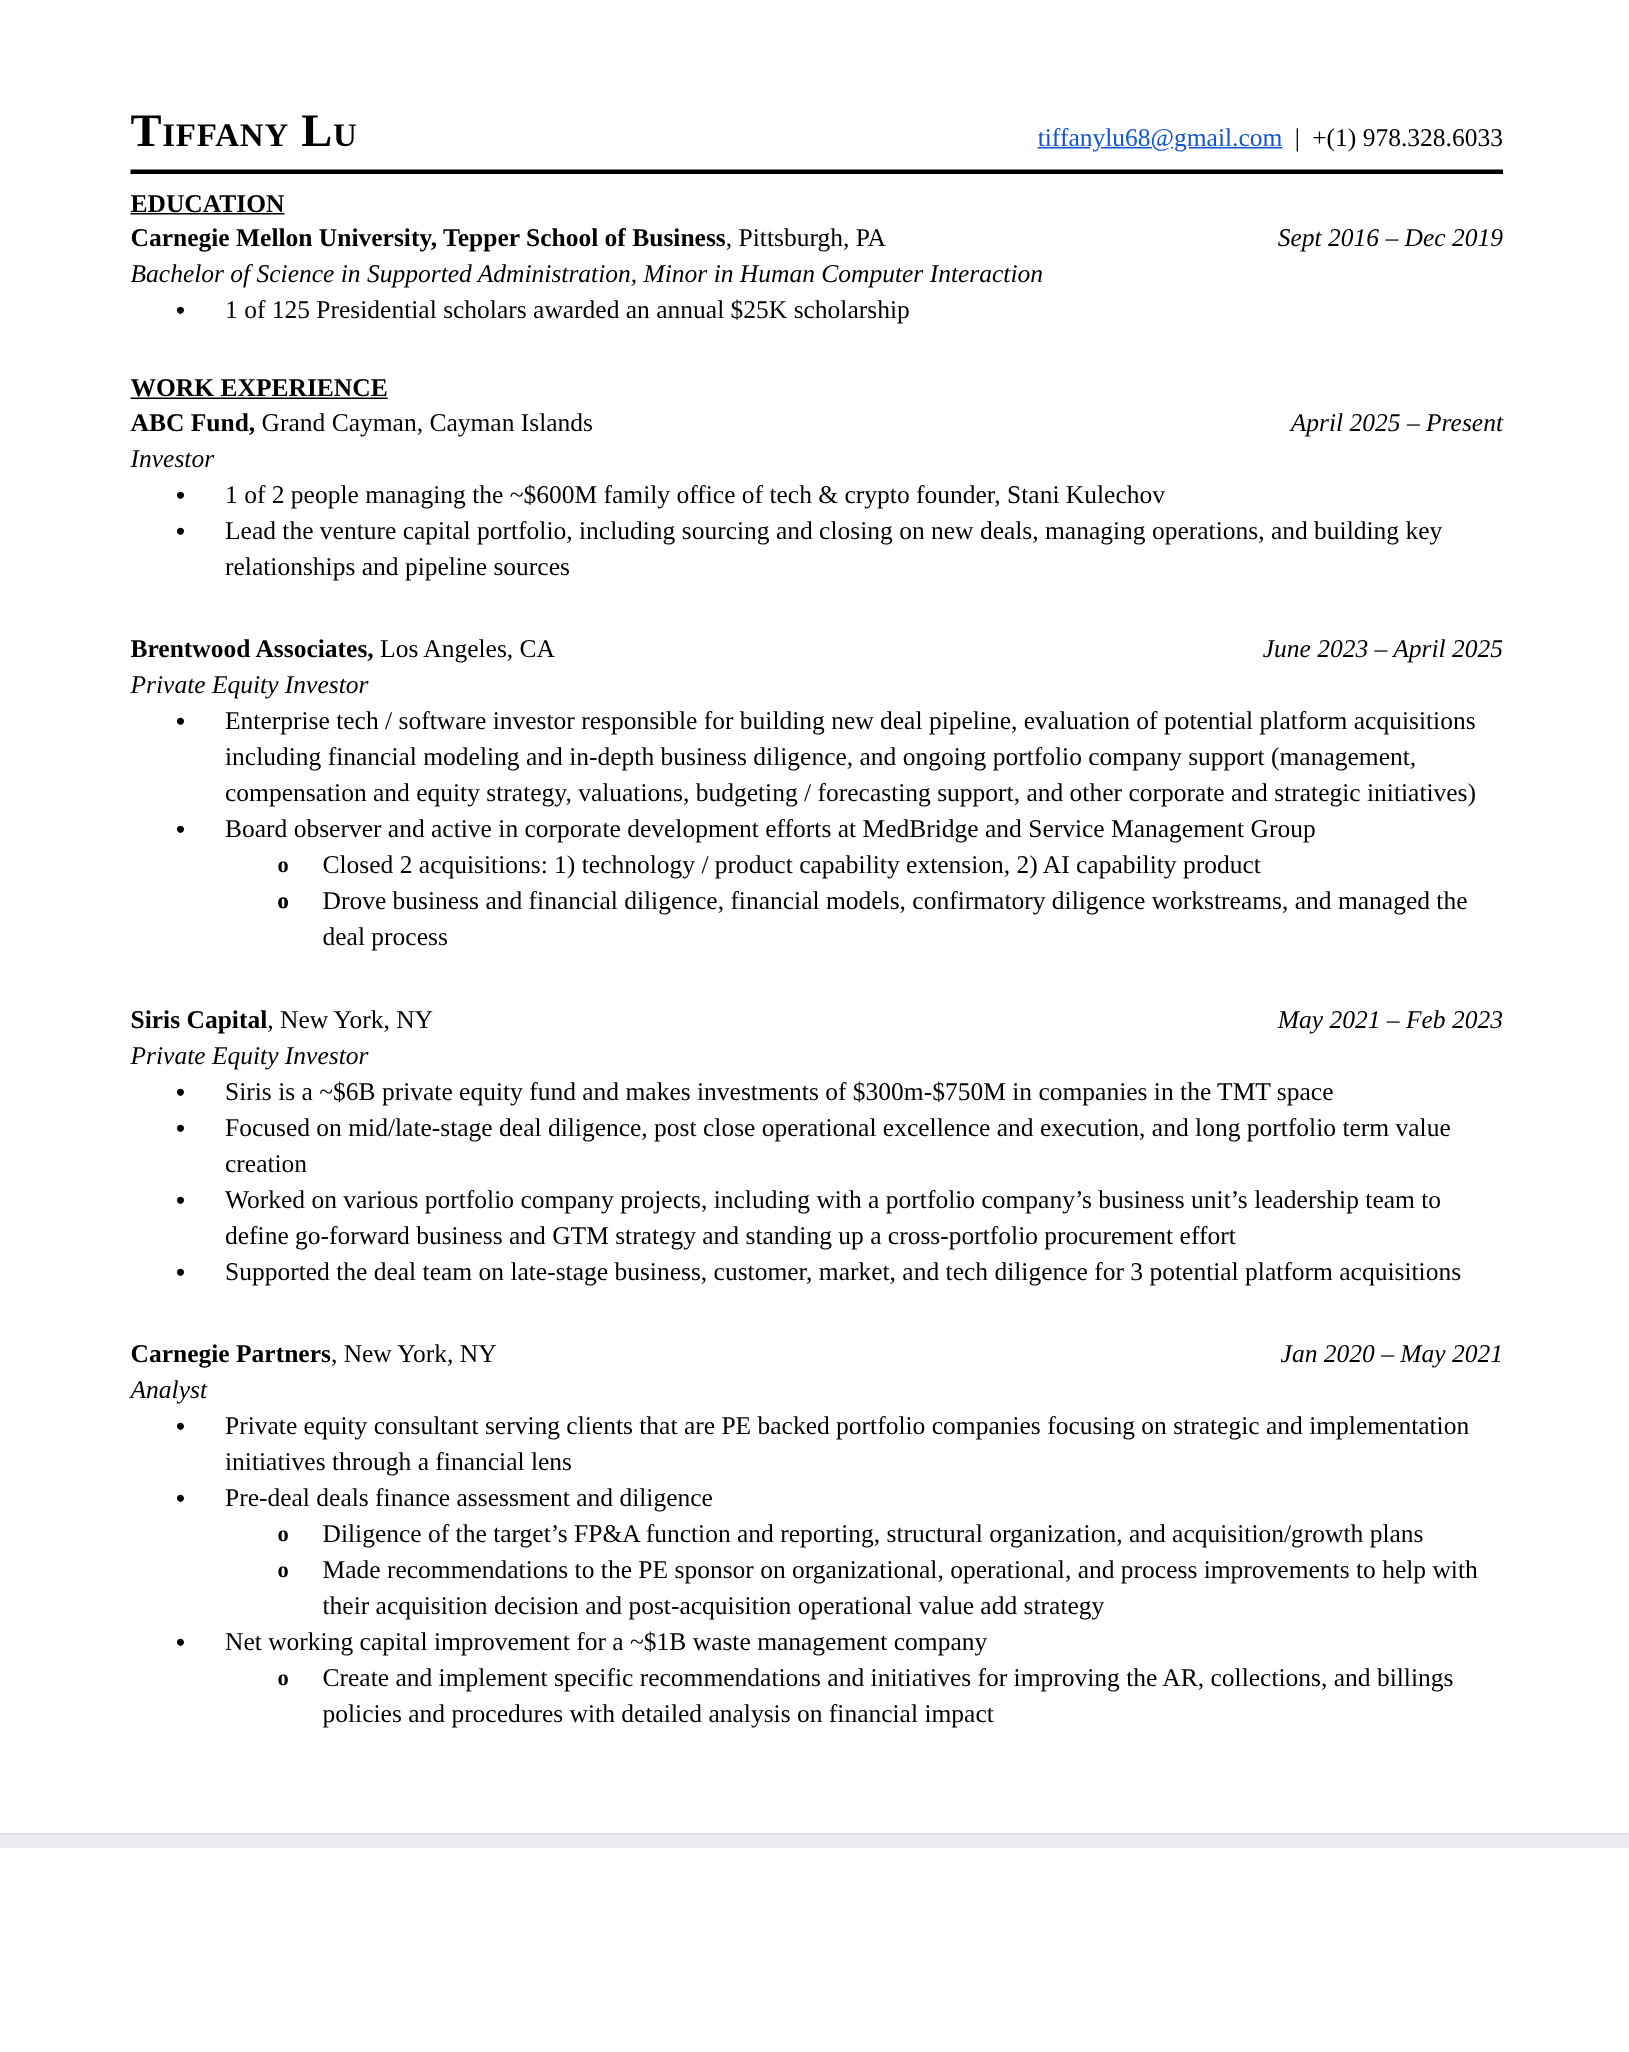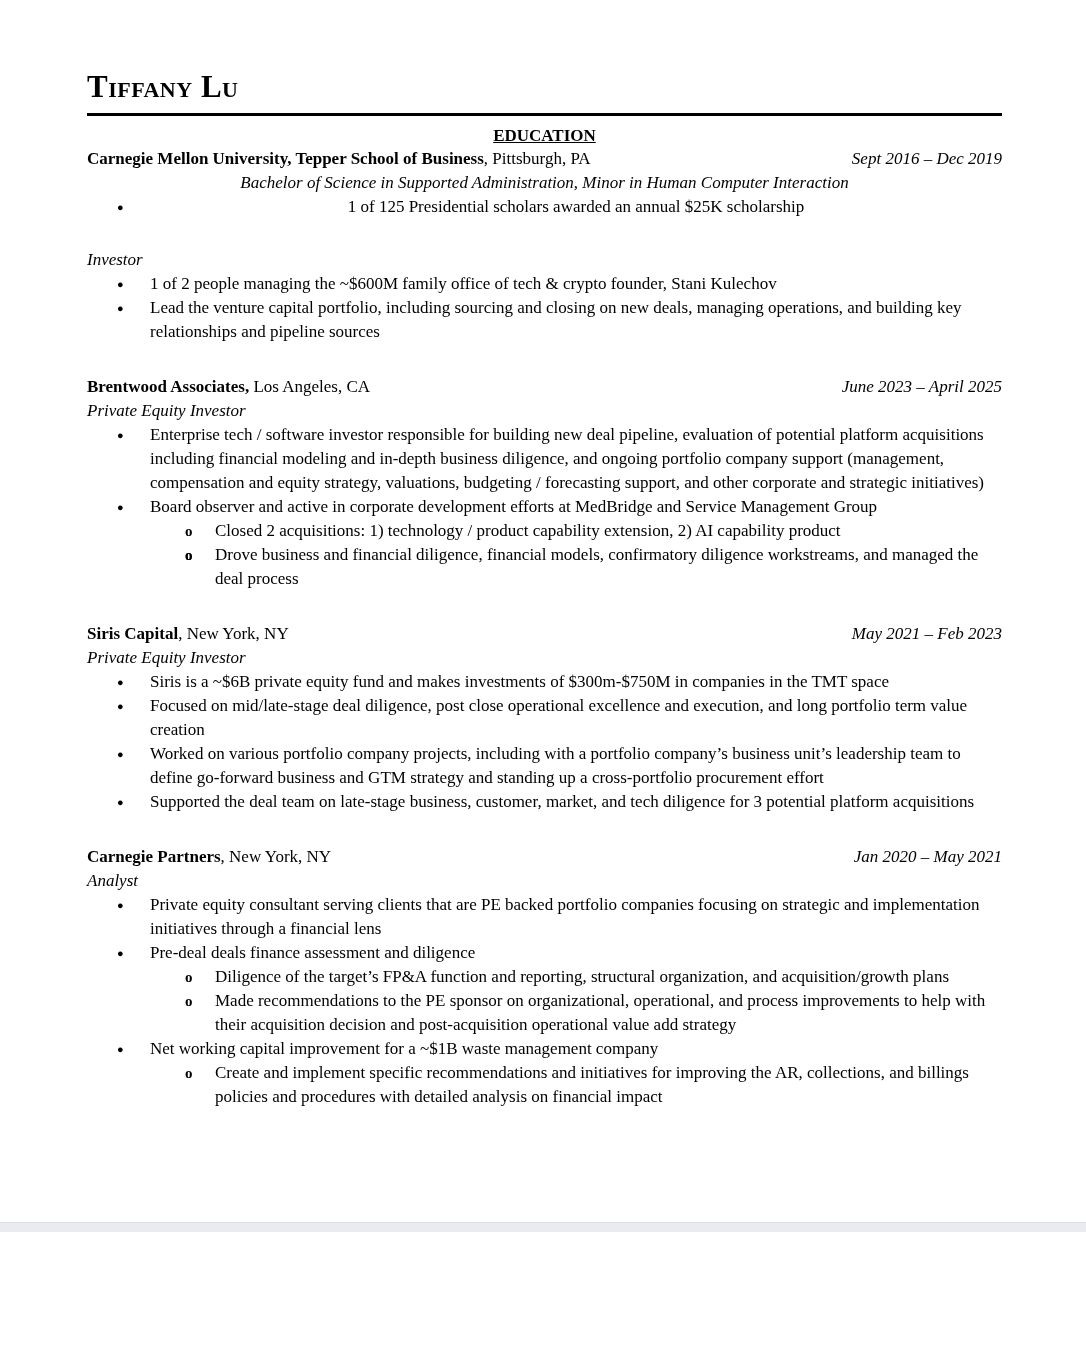--- a/index.html
+++ b/index.html
@@ -11,21 +11,21 @@
   
   .header{display:flex;justify-content:space-between;align-items:baseline;}
   .name{font-size:31px;font-weight:bold;font-variant:small-caps;letter-spacing:0.5px;margin:0;line-height:1.1;}
   .contact{font-size:17px;line-height:24px;white-space:nowrap;}
   .email{color:#1155cc;text-decoration:underline;cursor:pointer;}
   .sep{margin:0 4px;}
   .rule{border-top:3.5px solid #000;margin-top:9px;}
 
   
   .section{margin-top:29px;}
-  .section:first-child{margin-top:9px;text-align:center;}
+  .section:first-child{margin-top:9px;}
   .section-title{font-size:17px;line-height:22px;font-weight:bold;text-decoration:underline;}
 
   
   .entry{}
   .entry + .entry{margin-top:31px;}
   .entry-header{display:flex;justify-content:space-between;font-size:17px;line-height:24px;}
   .org{font-weight:bold;}
   .dates{font-style:italic;white-space:nowrap;padding-left:20px;}
   .role{font-size:17px;line-height:24px;font-style:italic;}
 
@@ -38,39 +38,49 @@
 
   
   .page-edge{position:absolute;left:0;right:0;bottom:0;height:9px;background:#e9ebf0;border-top:1px solid #dcdee3;}
 </style>
 </head>
 <body>
 
 <div class="page">
   <header class="header">
     <h1 class="name">Tiffany Lu</h1>
+    <div class="contact">
+      <a class="email">tiffanylu68@gmail.com</a>
+      <span class="sep">|</span>
+      <span class="phone">+(1) 978.328.6033</span>
+    </div>
   </header>
   <div class="rule"></div>
 
   <main>
       <section class="section">
         <div class="section-title">EDUCATION</div>
         <div class="entry">
           <div class="entry-header">
             <span class="entry-left"><span class="org">Carnegie Mellon University, Tepper School of Business</span><span class="loc">, Pittsburgh, PA</span></span>
             <span class="dates">Sept 2016 – Dec 2019</span>
           </div>
           <div class="role">Bachelor of Science in Supported Administration, Minor in Human Computer Interaction</div>
           <ul class="bullets">
             <li class="bullet"><span class="b-marker">●</span><span class="b-text">1 of 125 Presidential scholars awarded an annual $25K scholarship</span></li>
           </ul>
         </div>
       </section>
       <section class="section">
+        <div class="section-title">WORK EXPERIENCE</div>
         <div class="entry">
+          <div class="entry-header">
+            <span class="entry-left"><span class="org">ABC Fund,</span><span class="loc"> Grand Cayman, Cayman Islands</span></span>
+            <span class="dates">April 2025 – Present</span>
+          </div>
           <div class="role">Investor</div>
           <ul class="bullets">
             <li class="bullet"><span class="b-marker">●</span><span class="b-text">1 of 2 people managing the ~$600M family office of tech &amp; crypto founder, Stani Kulechov</span></li>
             <li class="bullet"><span class="b-marker">●</span><span class="b-text">Lead the venture capital portfolio, including sourcing and closing on new deals, managing operations, and building key relationships and pipeline sources</span></li>
           </ul>
         </div>
         <div class="entry">
           <div class="entry-header">
             <span class="entry-left"><span class="org">Brentwood Associates,</span><span class="loc"> Los Angeles, CA</span></span>
             <span class="dates">June 2023 – April 2025</span>

